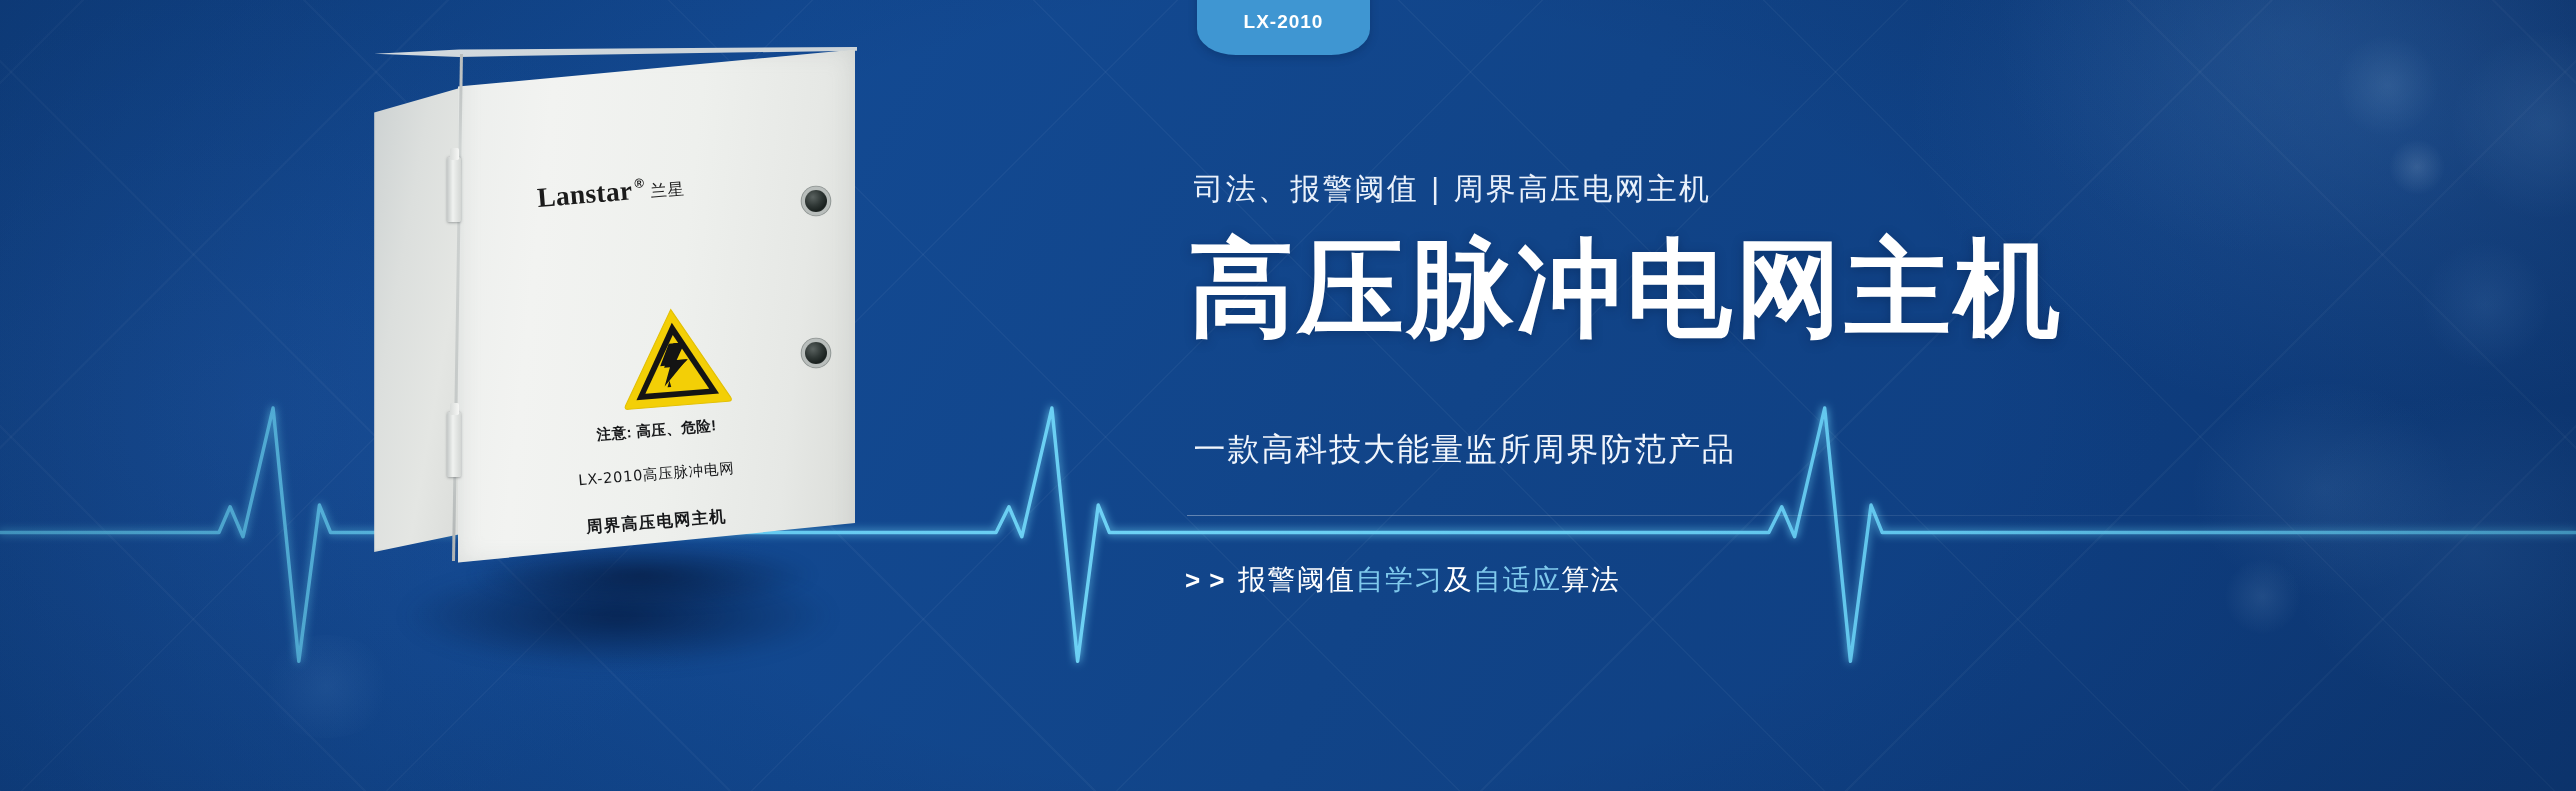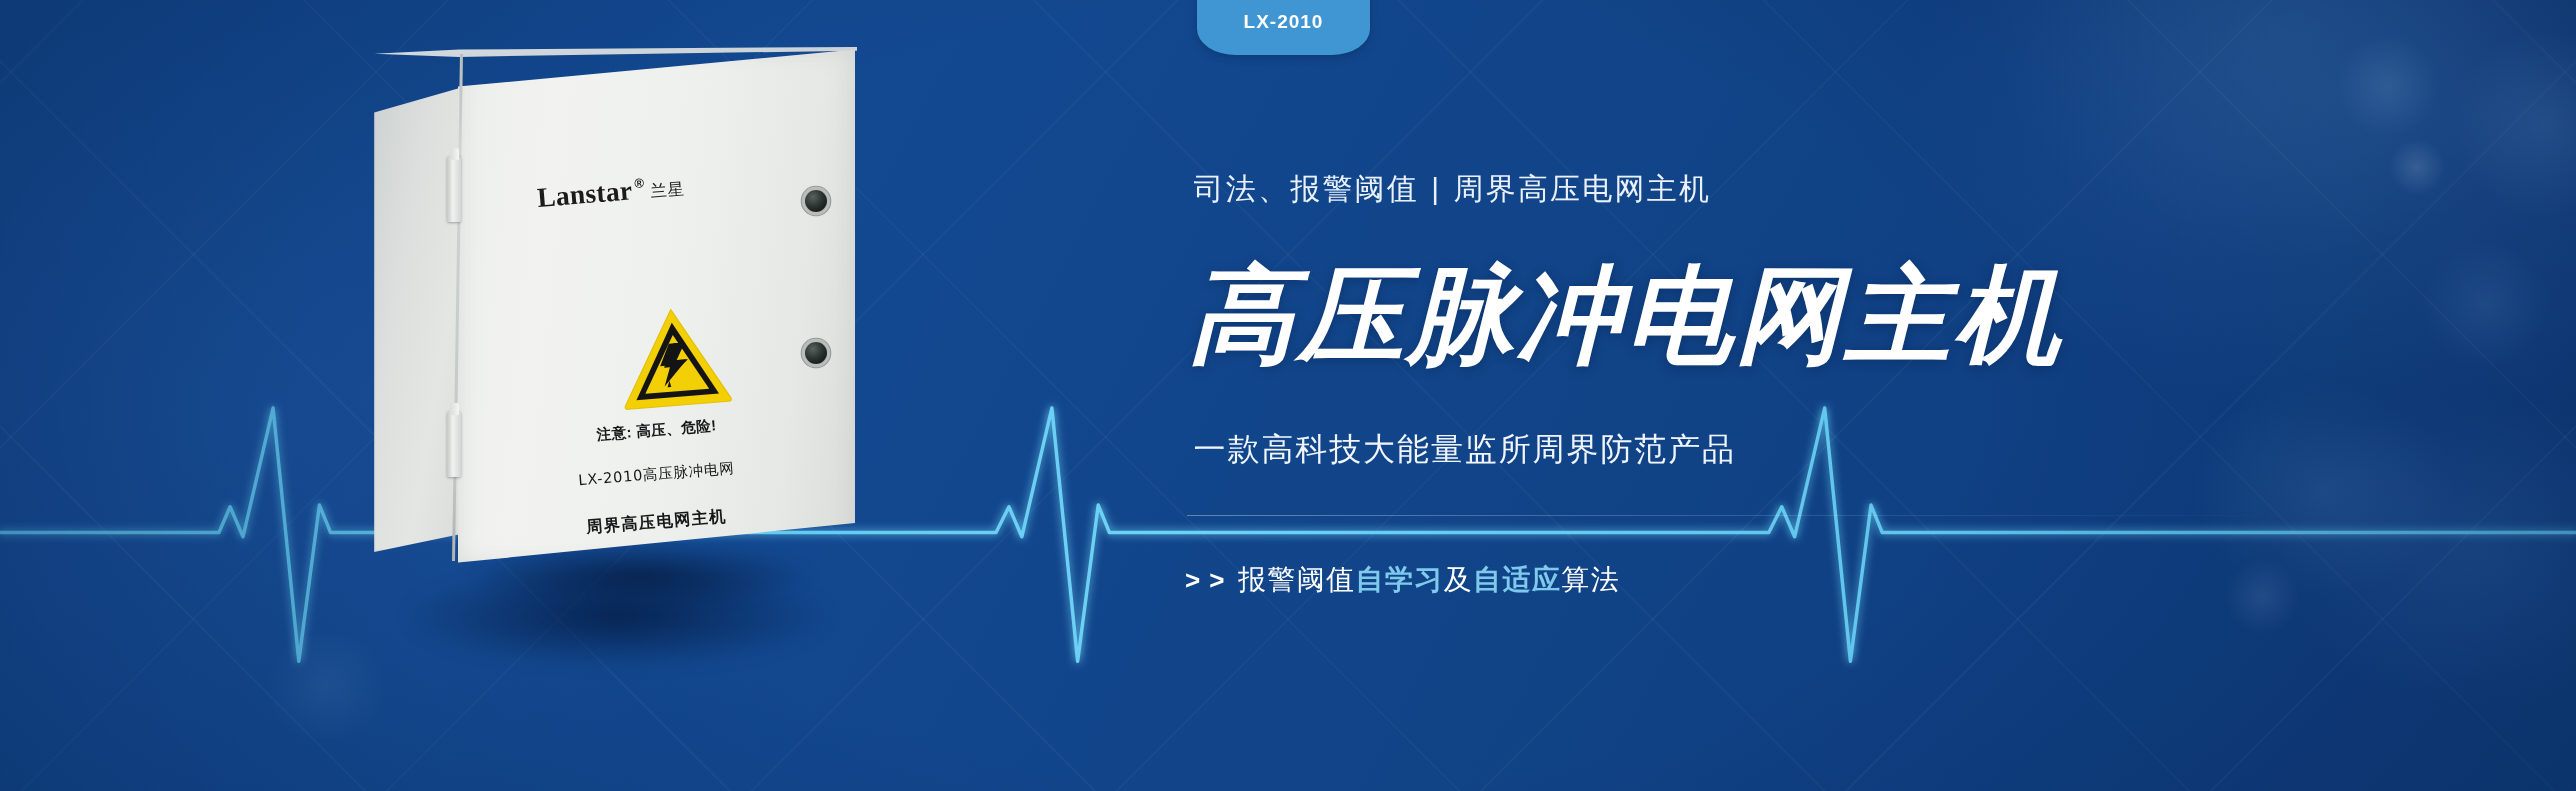--- a/index.html
+++ b/index.html
@@ -183,25 +183,24 @@
   }
 
   .eyebrow {
     position:absolute; left:-3.4px; top:169px;
     font-size:30px; color:#eaf1fb; letter-spacing:2.2px; font-weight:400;
     white-space:nowrap;
   }
   .eyebrow .sep { padding:0 1.7px; }
 
   .headline {
-    position:absolute; left:-8.6px; top:259px;
+    position:absolute; left:-8.6px; top:232px;
     font-size:106px; font-weight:700; color:#ffffff;
     letter-spacing:3.4px; line-height:1.06; white-space:nowrap;
     text-shadow:0 1.7px 10.3px rgba(4,26,62,.35);
-    font-style:italic;
   }
 
   .tagline {
     position:absolute; left:-3.4px; top:428px;
     font-size:32px; color:#f0f5fc; letter-spacing:1.9px; font-weight:400;
     white-space:nowrap;
     text-align:right;
   }
 
   .rule {
@@ -210,21 +209,21 @@
     background:linear-gradient(90deg, rgba(255,255,255,.34), rgba(255,255,255,.10) 62%, rgba(255,255,255,0));
   }
 
   .feature {
     position:absolute; left:-12px; top:561px;
     font-size:28px; color:#ffffff; letter-spacing:1.4px; white-space:nowrap;
     display:flex; align-items:center;
   }
   .feature .chev { font-weight:700; margin-right:7.7px; font-size:26px; }
   .feature .chev + .chev { margin-right:12px; }
-  .feature .hl { color:#7fc9ec;font-weight:bold; }
+  .feature .hl { color:#7fc9ec; }
 </style>
 </head>
 <body>
 
 <div class="banner">
 
   <div class="bg-lattice"></div>
 
   <div class="bokeh" style="left:2336px;top:34px;width:103px;height:103px;background:radial-gradient(circle,rgba(160,205,245,.18),rgba(160,205,245,0) 70%);"></div>
   <div class="bokeh" style="left:2447px;top:26px;width:197px;height:197px;background:radial-gradient(circle,rgba(120,175,235,.20),rgba(120,175,235,0) 68%);"></div>

